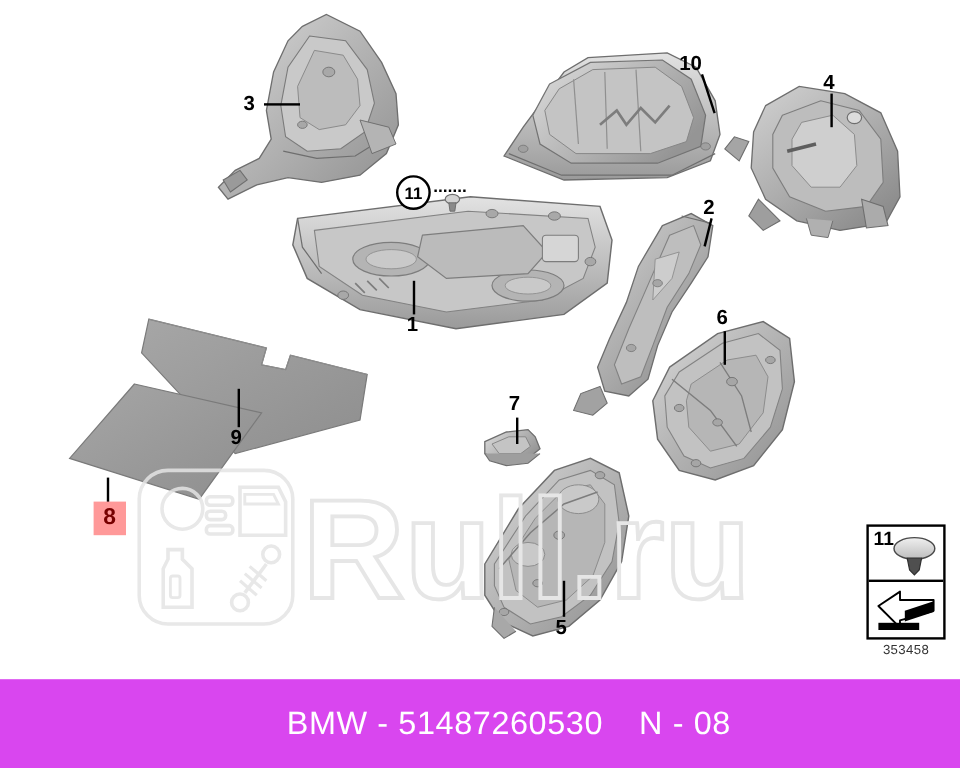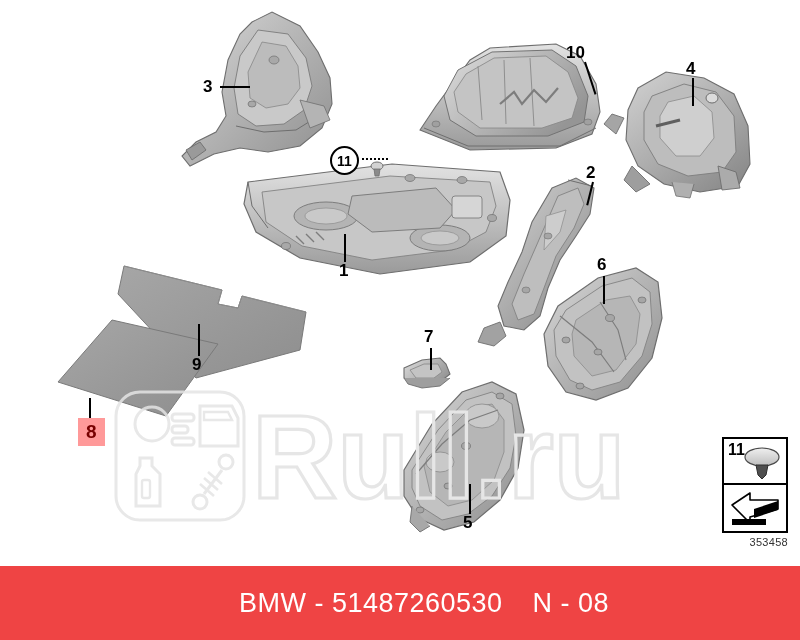--- a/index.html
+++ b/index.html
@@ -58,28 +58,28 @@
     position:relative;height:50%;border-bottom:2px solid #000;box-sizing:border-box;
   }
   .legend-num{
     position:absolute;left:4px;top:2px;
     font-size:16px;font-weight:bold;color:#000;
     font-family:"Liberation Sans", sans-serif;
   }
   .legend-bot{position:relative;height:50%;}
   .legend-cap{
     position:absolute;left:722px;top:536px;width:66px;
-    text-align:right;font-size:11px;color:#333;
+    text-align:center;font-size:11px;color:#333;
     font-family:"Liberation Sans", sans-serif;letter-spacing:.3px;
   }
 
   
   .footer{
     position:absolute;left:0;top:566px;width:800px;height:74px;
-    background:#ef4444;
+    background:#d946ef;
     display:flex;align-items:center;justify-content:center;
   }
   .footer-text{
     color:#ffffff;font-size:27px;font-weight:normal;
     font-family:"Liberation Sans", sans-serif;
     letter-spacing:.5px;white-space:pre;
   }
   .footer-gap{display:inline-block;width:30px;}
 </style>
 </head>

